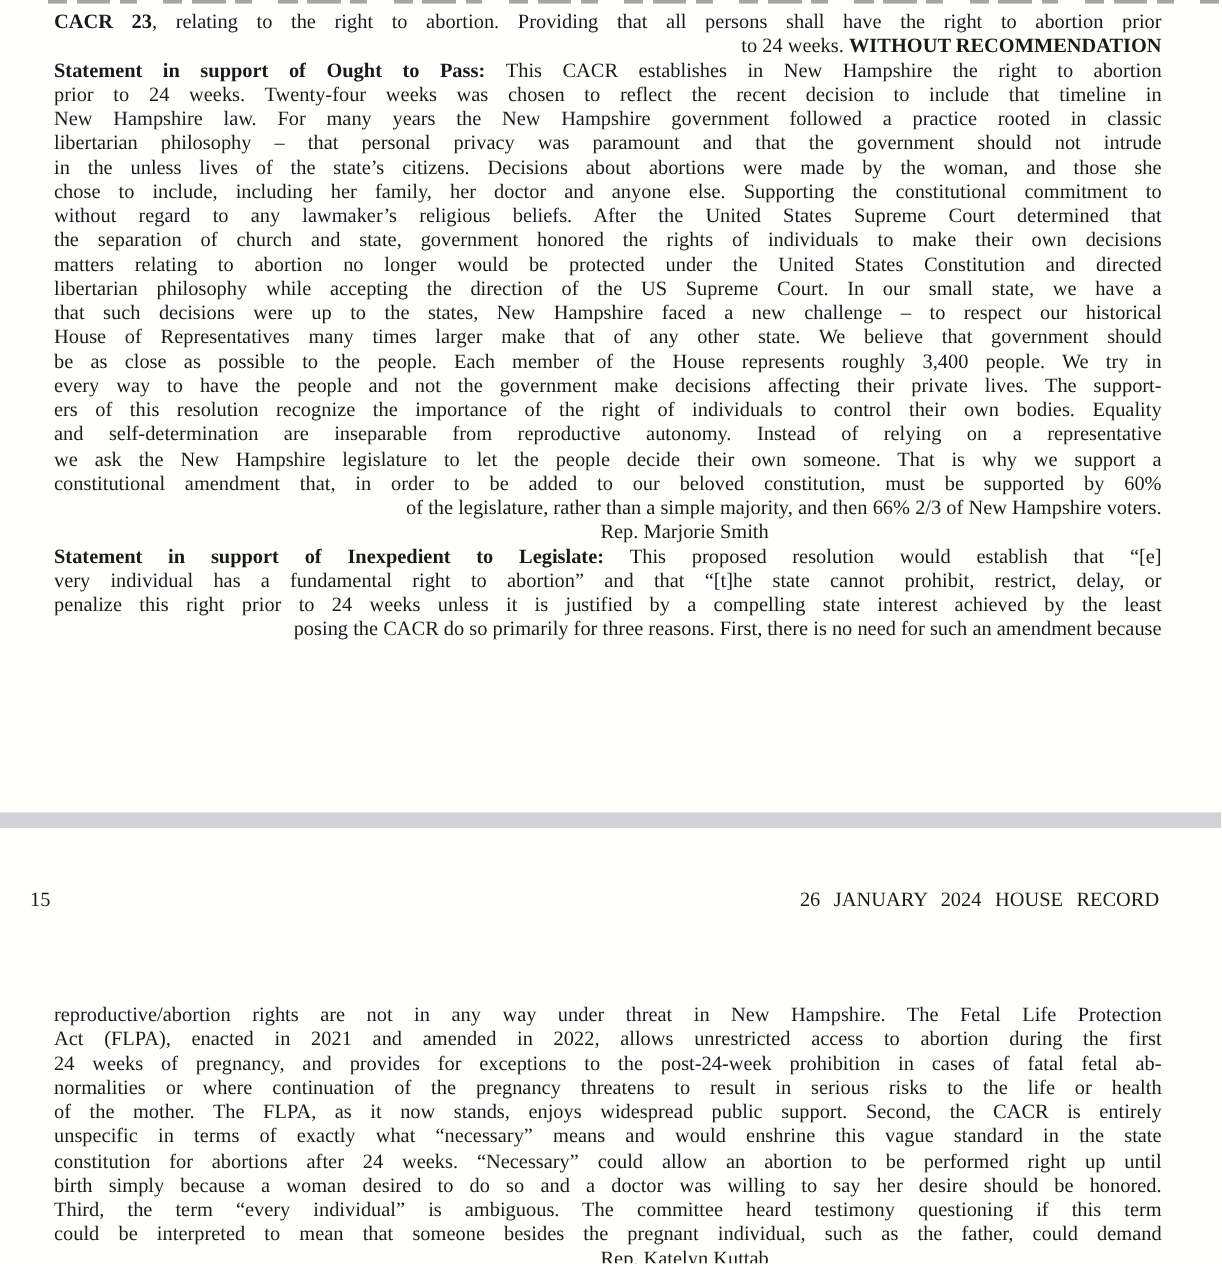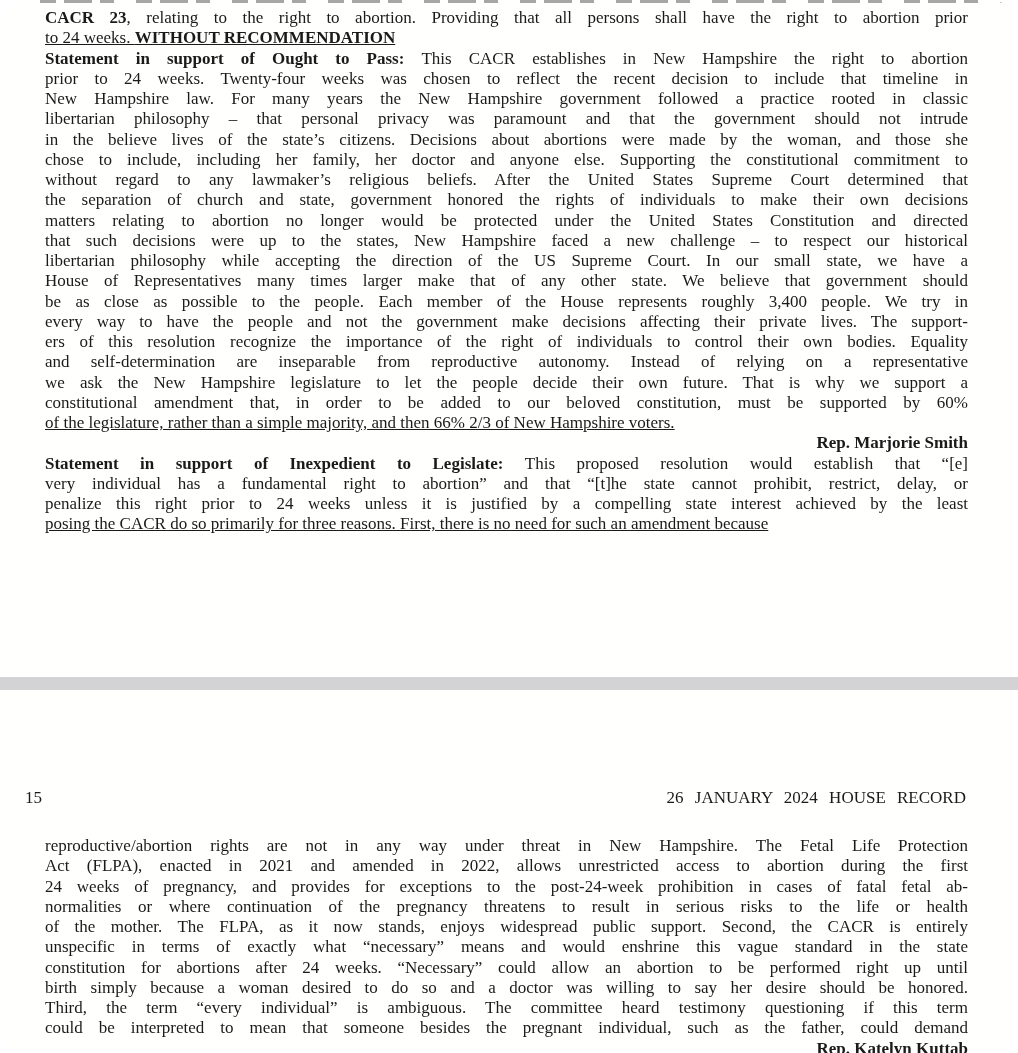--- a/index.html
+++ b/index.html
@@ -4,21 +4,20 @@
 <style>
   html, body { margin: 0; padding: 0; background: #ffffff; }
   .page {
     position: relative;
     width: 1018px;
     height: 1053px;
     background: #fffffe;
     font-family: "Liberation Serif", "DejaVu Serif", serif;
     color: #1a1a1a;
     overflow: hidden;
-    border-radius: 28px;
   }
   .top-remnant {
     position: absolute;
     top: 0; left: 40px; right: 0; height: 3px;
     background:
       repeating-linear-gradient(90deg,
         rgba(40,40,40,0.75) 0 16px, transparent 16px 24px,
         rgba(40,40,40,0.75) 24px 52px, transparent 52px 60px,
         rgba(40,40,40,0.75) 60px 74px, transparent 74px 96px);
     opacity: 0.55;
@@ -27,31 +26,31 @@
     position: absolute;
     left: 45px;
     width: 923px;
     font-size: 17px;
     line-height: 20.25px;
   }
   #page1-text { top: 8px; }
   #page2-text { top: 836px; }
   .line { text-align: justify; }
   .line.just { text-align-last: justify; }
-  .line.left { text-align: left; text-decoration: underline; }
-  .line.center { text-align: right; padding-left: 128px; font-weight: bold; }
+  .line.left { text-align: right; }
+  .line.center { text-align: center; padding-left: 128px; }
   .b { font-weight: bold; }
   .divider {
     position: absolute;
     top: 677px; left: 0;
     width: 1018px; height: 13px;
   }
   .page-header {
     position: absolute;
-    top: 788px; left: 0;
+    top: 740px; left: 0;
     width: 1018px; height: 20px;
     font-size: 17px;
   }
   .page-num { position: absolute; left: 25px; top: 0; }
   .header-title {
     position: absolute;
     left: 0; top: 0;
     width: 966px;
     text-align: right;
     word-spacing: 7px;
@@ -64,33 +63,33 @@
 
   <div class="top-remnant"></div>
 
   <div id="page1-text" class="text-block">
       <div class="line just"><span class="b">CACR 23</span><span>, relating to the right to abortion. Providing that all persons shall have the right to abortion prior</span></div>
       <div class="line left"><span>to 24 weeks. </span><span class="b">WITHOUT RECOMMENDATION</span></div>
       <div class="line just"><span class="b">Statement in support of Ought to Pass: </span><span>This CACR establishes in New Hampshire the right to abortion</span></div>
       <div class="line just"><span>prior to 24 weeks. Twenty-four weeks was chosen to reflect the recent decision to include that timeline in</span></div>
       <div class="line just"><span>New Hampshire law. For many years the New Hampshire government followed a practice rooted in classic</span></div>
       <div class="line just"><span>libertarian philosophy – that personal privacy was paramount and that the government should not intrude</span></div>
-      <div class="line just"><span>in the believe lives of the state’s citizens. Decisions about abortions were made by the woman, and those she</span></div>
+      <div class="line just"><span>in the unless lives of the state’s citizens. Decisions about abortions were made by the woman, and those she</span></div>
       <div class="line just"><span>chose to include, including her family, her doctor and anyone else. Supporting the constitutional commitment to</span></div>
       <div class="line just"><span>without regard to any lawmaker’s religious beliefs. After the United States Supreme Court determined that</span></div>
       <div class="line just"><span>the separation of church and state, government honored the rights of individuals to make their own decisions</span></div>
       <div class="line just"><span>matters relating to abortion no longer would be protected under the United States Constitution and directed</span></div>
+      <div class="line just"><span>libertarian philosophy while accepting the direction of the US Supreme Court. In our small state, we have a</span></div>
       <div class="line just"><span>that such decisions were up to the states, New Hampshire faced a new challenge – to respect our historical</span></div>
-      <div class="line just"><span>libertarian philosophy while accepting the direction of the US Supreme Court. In our small state, we have a</span></div>
       <div class="line just"><span>House of Representatives many times larger make that of any other state. We believe that government should</span></div>
       <div class="line just"><span>be as close as possible to the people. Each member of the House represents roughly 3,400 people. We try in</span></div>
       <div class="line just"><span>every way to have the people and not the government make decisions affecting their private lives. The support-</span></div>
       <div class="line just"><span>ers of this resolution recognize the importance of the right of individuals to control their own bodies. Equality</span></div>
       <div class="line just"><span>and self-determination are inseparable from reproductive autonomy. Instead of relying on a representative</span></div>
-      <div class="line just"><span>we ask the New Hampshire legislature to let the people decide their own future. That is why we support a</span></div>
+      <div class="line just"><span>we ask the New Hampshire legislature to let the people decide their own someone. That is why we support a</span></div>
       <div class="line just"><span>constitutional amendment that, in order to be added to our beloved constitution, must be supported by 60%</span></div>
       <div class="line left"><span>of the legislature, rather than a simple majority, and then 66% 2/3 of New Hampshire voters.</span></div>
       <div class="line center"><span>Rep. Marjorie Smith</span></div>
       <div class="line just"><span class="b">Statement in support of Inexpedient to Legislate: </span><span>This proposed resolution would establish that “[e]</span></div>
       <div class="line just"><span>very individual has a fundamental right to abortion” and that “[t]he state cannot prohibit, restrict, delay, or</span></div>
       <div class="line just"><span>penalize this right prior to 24 weeks unless it is justified by a compelling state interest achieved by the least</span></div>
       <div class="line left"><span>posing the CACR do so primarily for three reasons. First, there is no need for such an amendment because</span></div>
     </div>
 
   <div class="divider" style="background: rgb(211, 211, 214);"></div>

